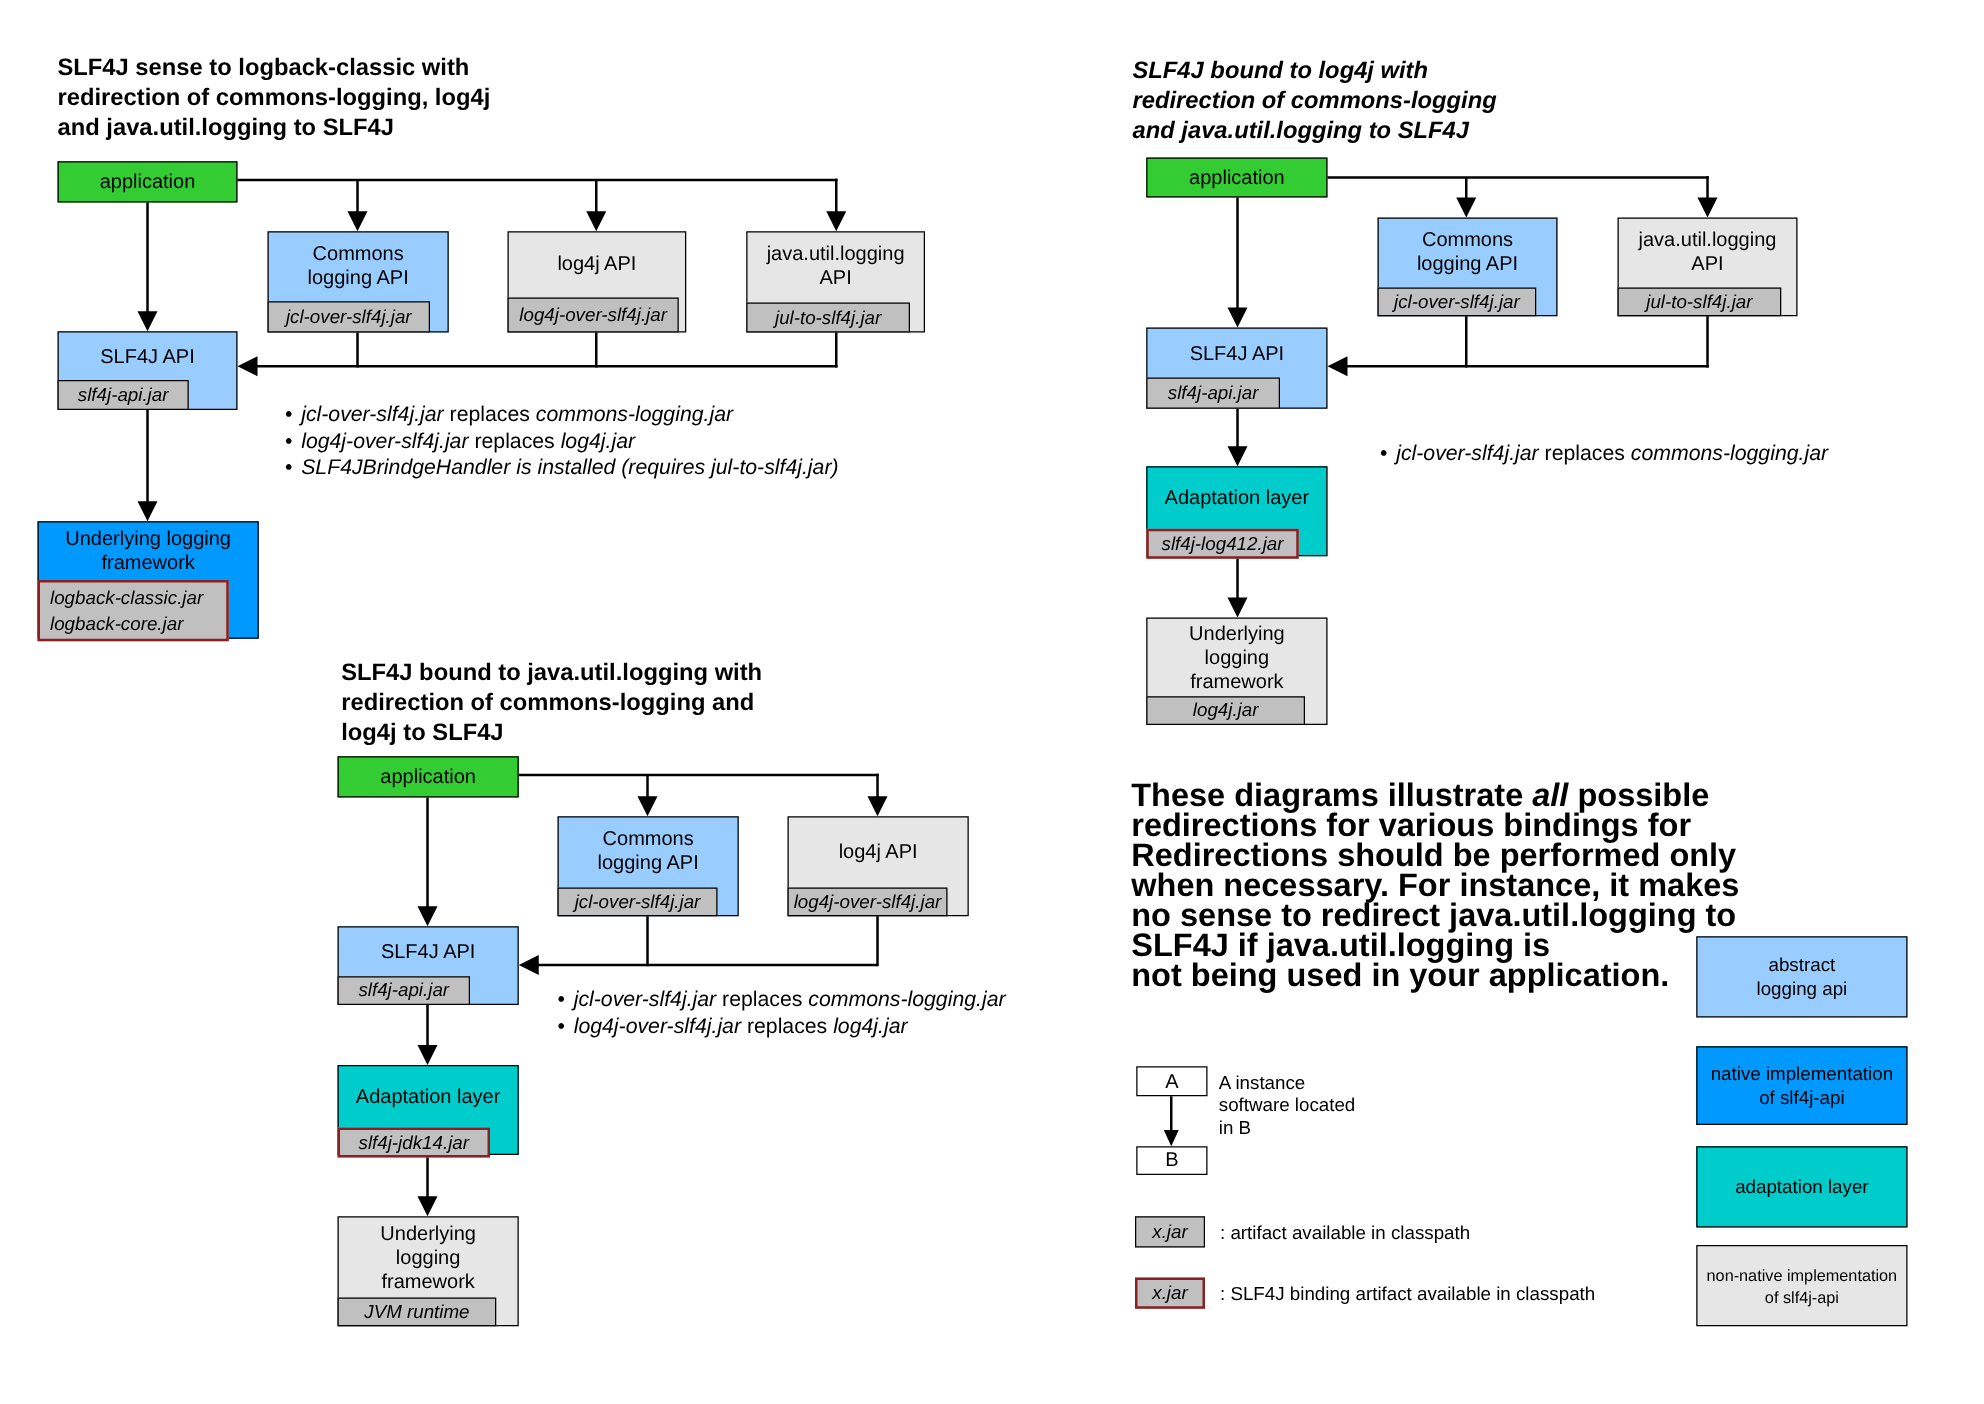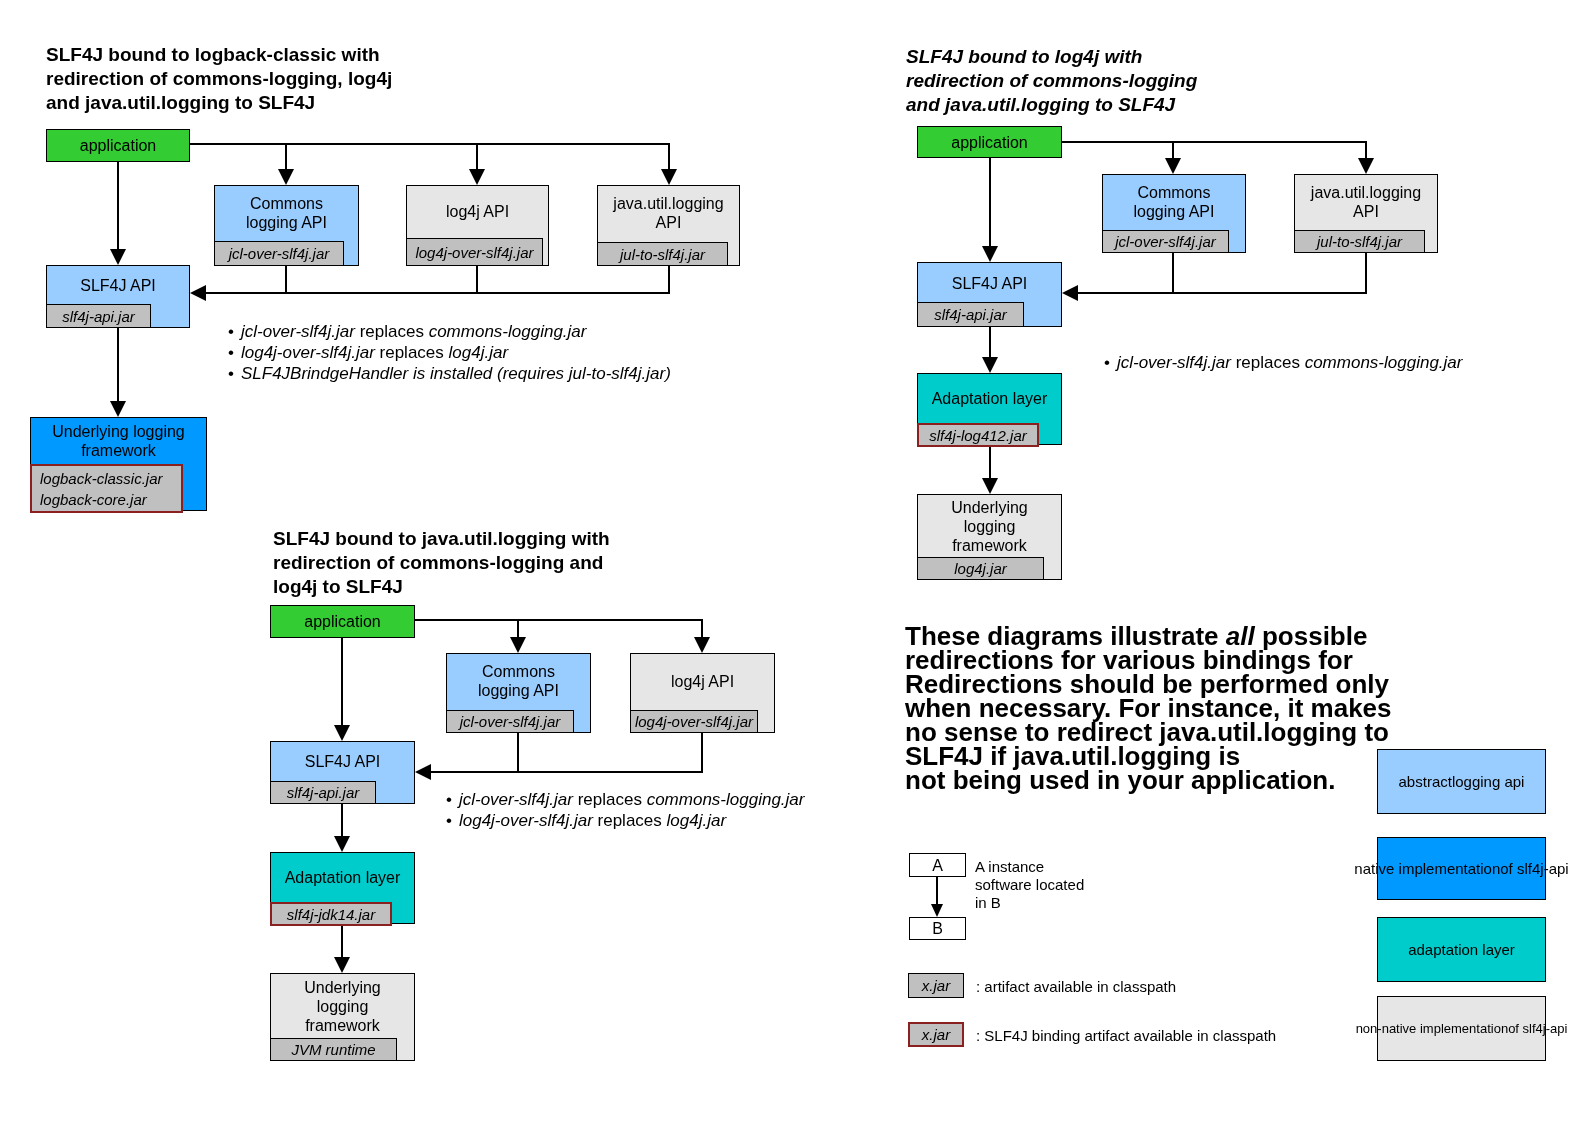--- a/index.html
+++ b/index.html
@@ -47,32 +47,32 @@
   .note{position:absolute;font-weight:bold;font-size:26px;}
   .note .nline{line-height:24px;white-space:nowrap;}
   .note .nrest div{line-height:24px;white-space:nowrap;}
   .emit{font-style:italic;}
 
   .small{font-size:15px;}
   .small div{line-height:18px;white-space:nowrap;}
   .ltext{position:absolute;font-size:15px;line-height:18px;white-space:nowrap;}
 
   .lgbox{position:absolute;border:1px solid #000;box-sizing:border-box;display:flex;
-         flex-direction:row;align-items:center;justify-content:center;font-size:15px;margin-left:20px;}
+         flex-direction:column;align-items:center;justify-content:center;font-size:15px;}
   .lgbox div{line-height:19px;white-space:nowrap;}
   .lgbox.tiny{font-size:13px;}
   .lgbox.tiny div{line-height:17px;}
 </style>
 </head>
 <body>
 
 <div id="canvas">
 
   <div class="title" style="left:46px;top:43px;">
-      <div>SLF4J bound to logback-classic with</div>
+      <div>SLF4J sense to logback-classic with</div>
       <div>redirection of commons-logging, log4j</div>
       <div>and java.util.logging to SLF4J</div>
     </div>
 
   <div class="box green" style="left:46px;top:129px;width:144px;height:33px;">
     <div class="bl" style="height:100%;">
         <div>application</div>
       </div>
   </div>
 

